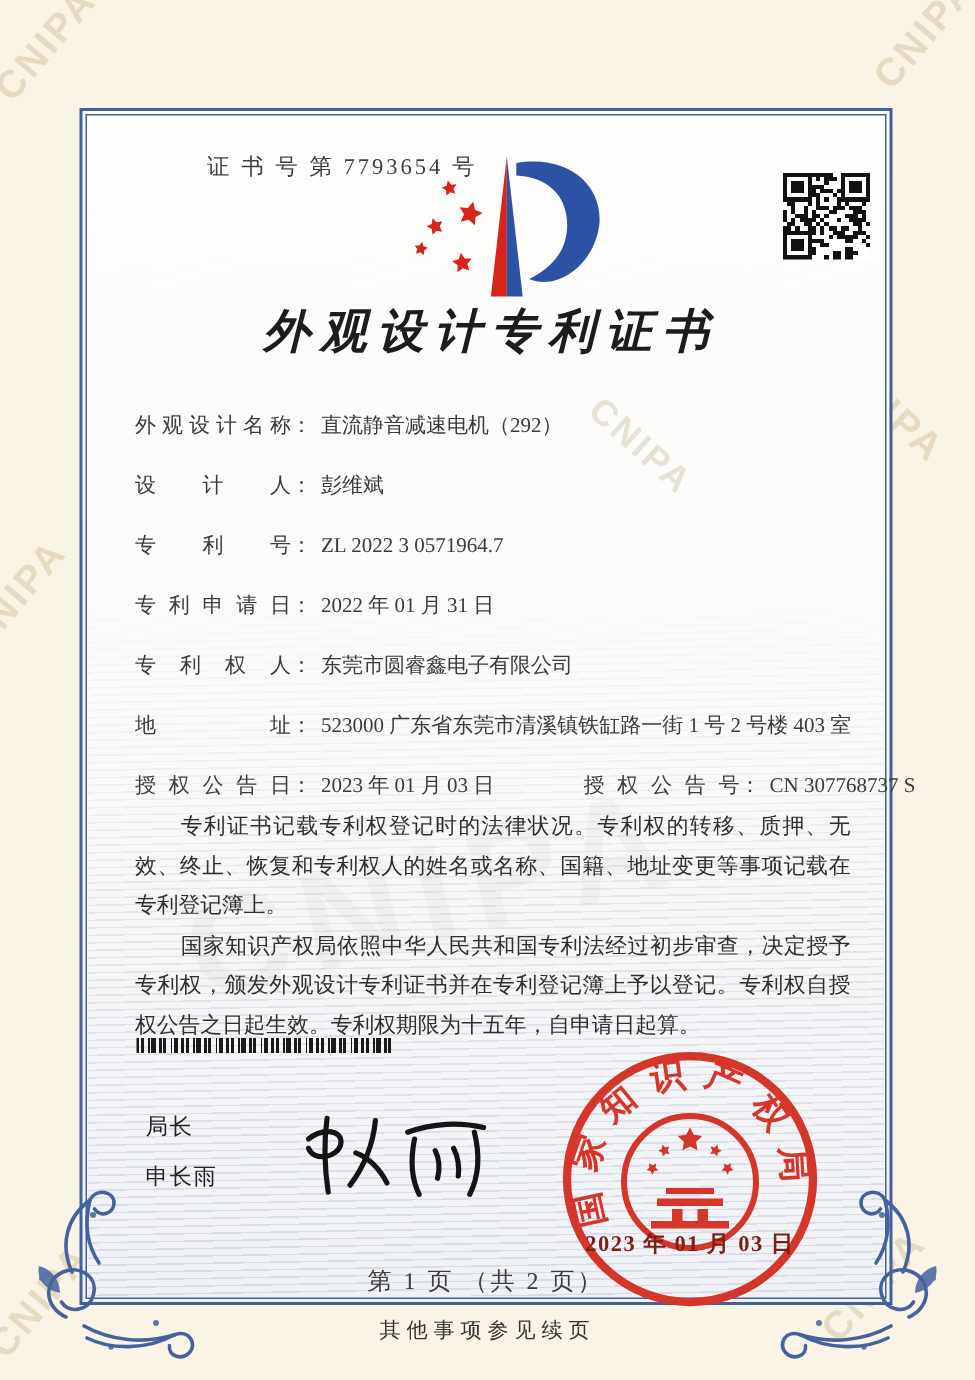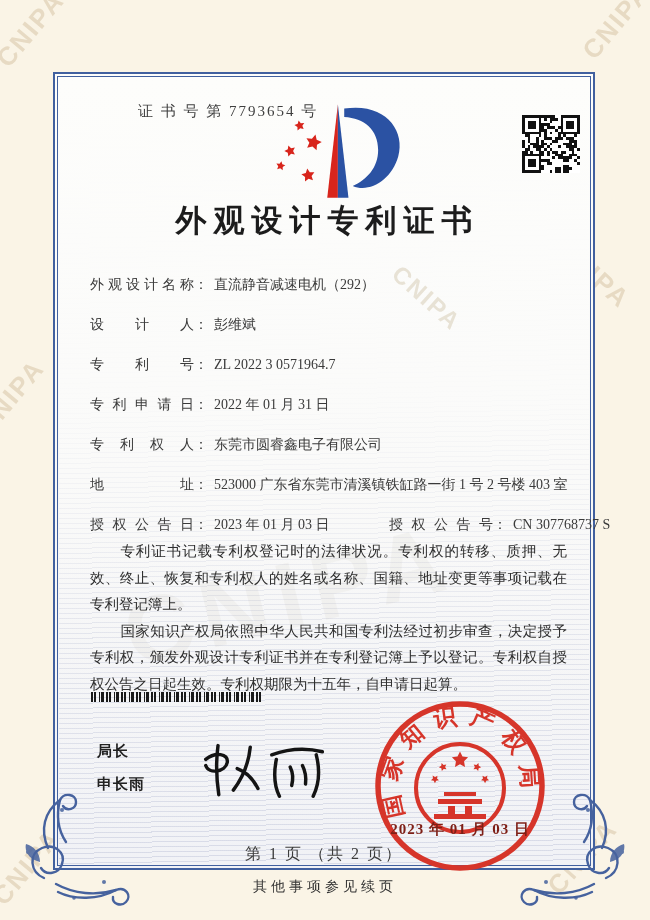--- a/index.html
+++ b/index.html
@@ -66,21 +66,21 @@
   
   .cert-no {
     position: absolute; left: 35px; top: 28px;
     font-size: 15px; letter-spacing: 2px; color: #3f3f3f; margin-left: 48px;
   }
   .logo { position: absolute; left: 50%; top: 24px; transform: translateX(-42%); }
   .qr { position: absolute; left: 467px; top: 41px; width: 58px; height: 58px; }
   .doc-title {
     position: absolute; top: 126px; width: 100%;
     text-align: center; font-size: 31px; font-weight: 700;
-    letter-spacing: 7px; color: #1c1c1c; text-indent: 7px;
+    letter-spacing: 7px; color: #1c1c1c; text-indent: 7px; font-style: italic;
   }
   
   .fields { position: absolute; left: 35px; top: 198px; right: 18px; font-size: 14px; color: #3a3a3a; }
   .field-row { line-height: 26px; margin-bottom: 14px; white-space: nowrap; }
   .flabel {
     display: inline-block; width: 104px;
     text-align: justify; text-align-last: justify; vertical-align: bottom;
   }
   .colon { display: inline-block; }
   .fvalue { margin-left: 6px; }
@@ -99,21 +99,21 @@
     background: repeating-linear-gradient(90deg,
       #1a1a1a 0 2px, transparent 2px 3px,
       #1a1a1a 3px 5px, transparent 5px 8px,
       #1a1a1a 8px 9px, transparent 9px 10px,
       #1a1a1a 10px 13px, transparent 13px 15px);
   }
   
   .sig-labels {
     position: absolute; left: 42px; top: 668px;
     font-family: "Liberation Sans", "DejaVu Sans", sans-serif;
-    font-weight: 700; font-size: 15px; color: #222; letter-spacing: 1px;
+    font-weight: 400; font-size: 15px; color: #222; letter-spacing: 1px;
   }
   .sig-labels div { margin-bottom: 14px; }
   .signature { position: absolute; left: 140px; top: 654px; width: 165px; height: 82px; }
   
   .seal { position: absolute; left: 319px; top: 626px; width: 172px; height: 172px; }
   .seal svg { position: absolute; inset: 0; }
   .seal-date {
     position: absolute; top: 120px; width: 100%;
     text-align: center; font-size: 15px; font-weight: 700;
     color: #7e1f16; letter-spacing: 1px; white-space: nowrap;

